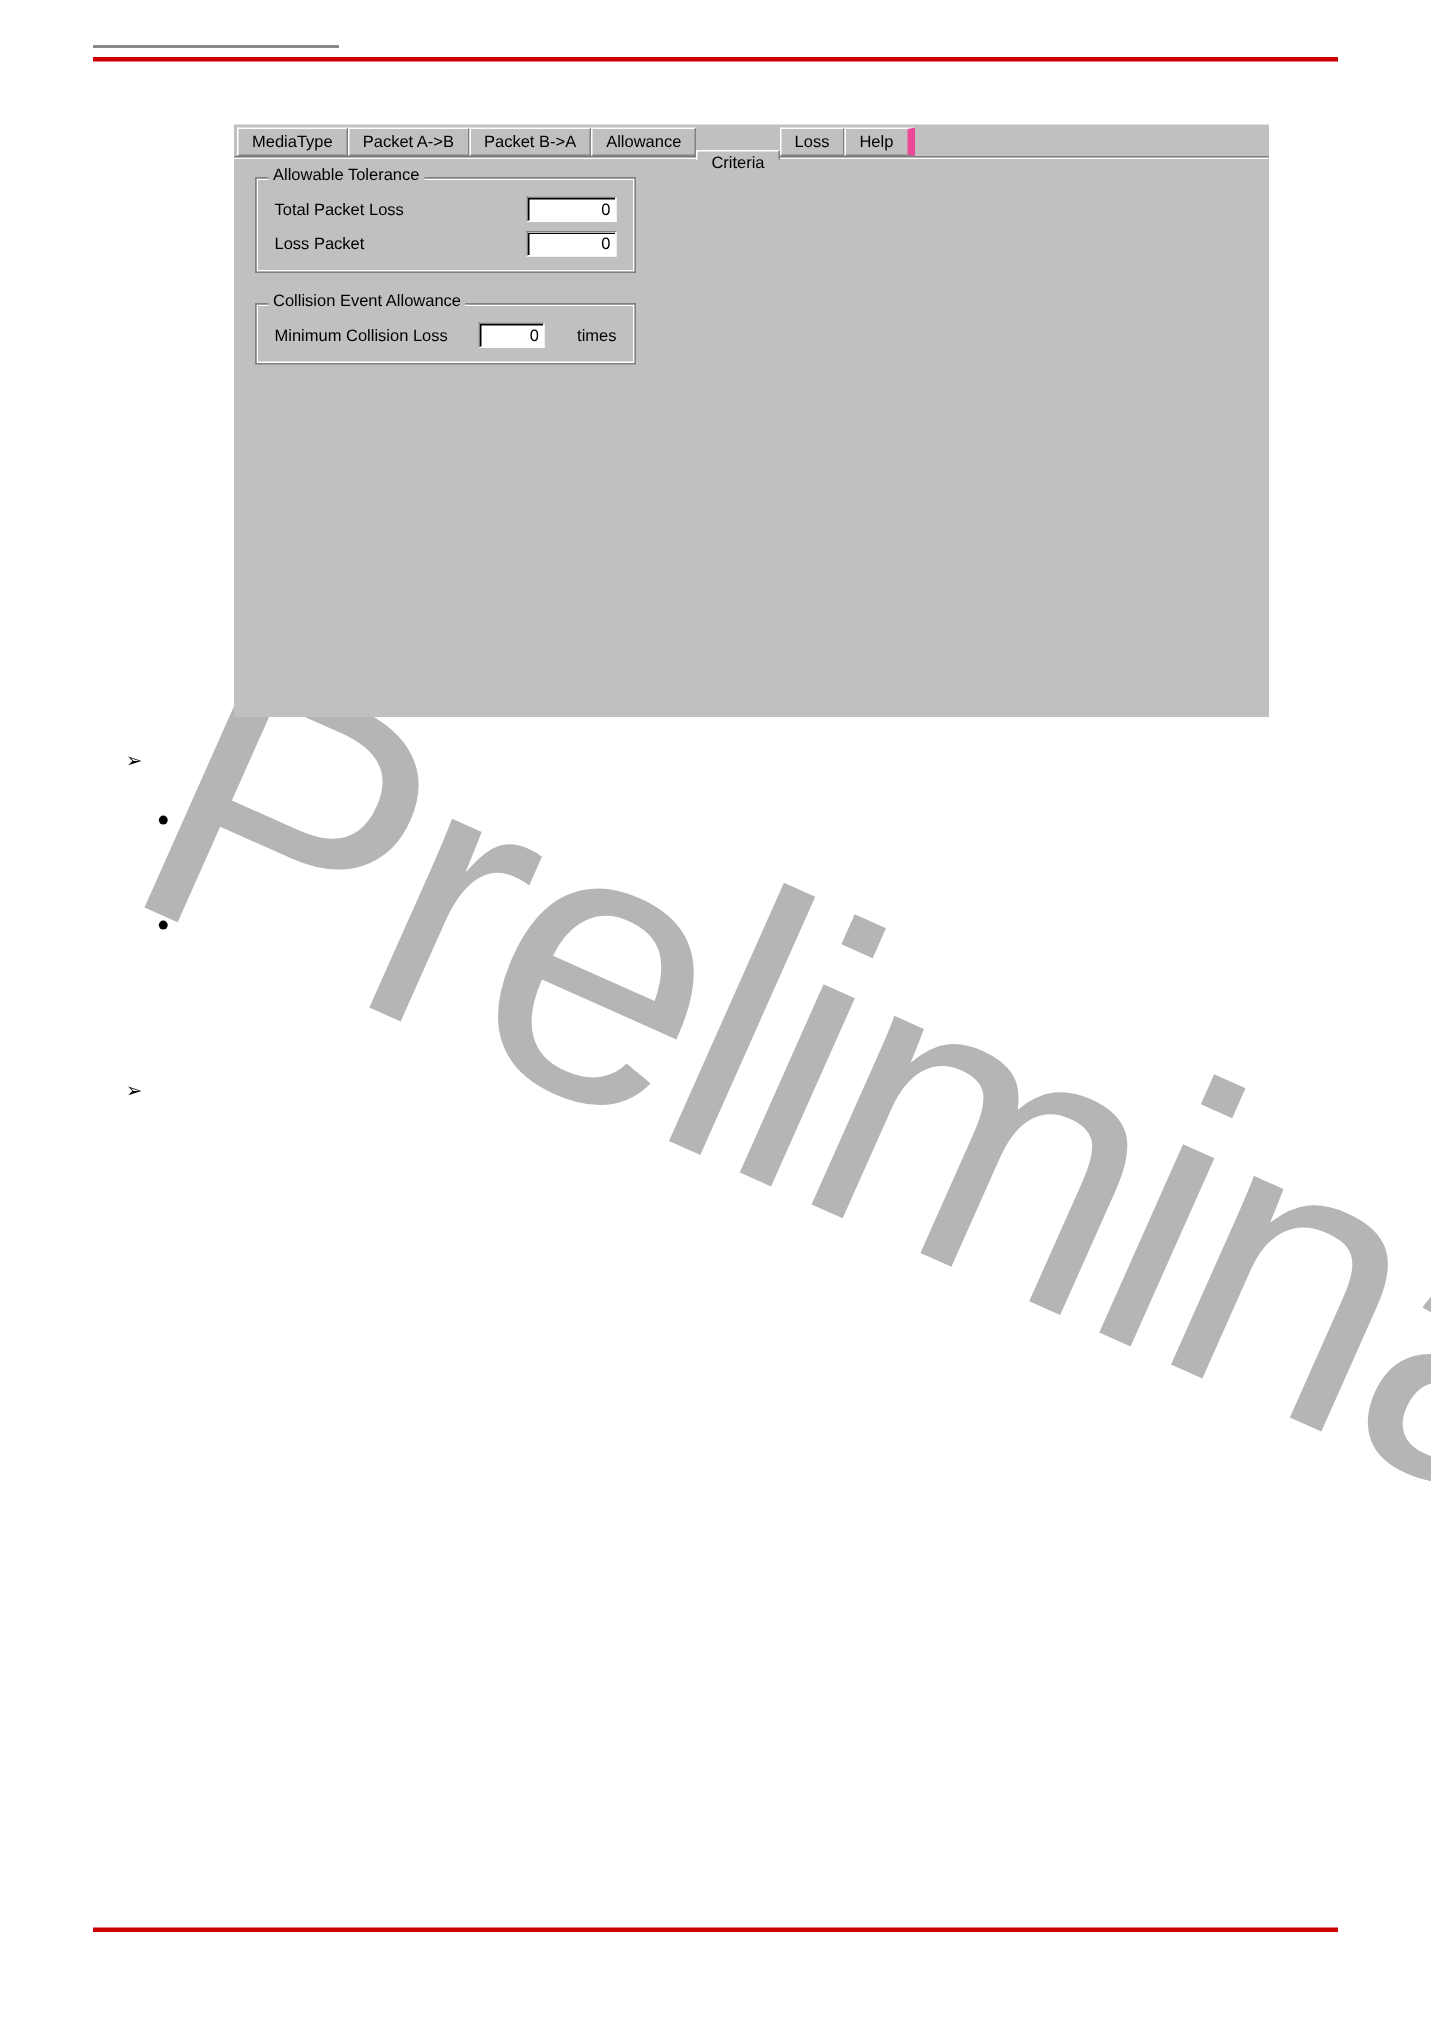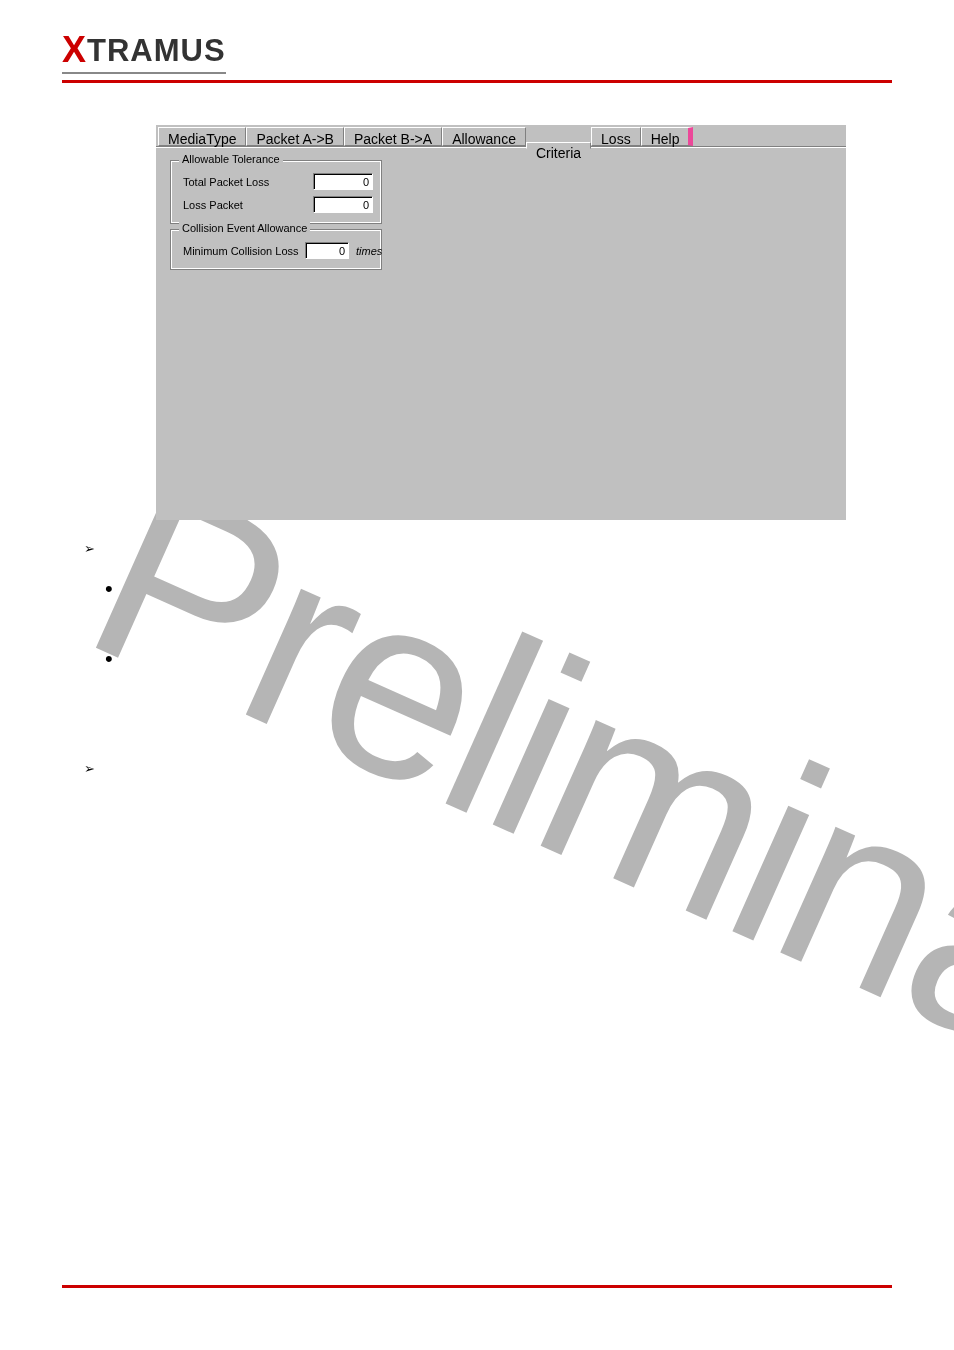--- a/index.html
+++ b/index.html
@@ -72,21 +72,21 @@
       border-bottom: 1px solid #808080;
       position: relative;
     }
     .tab {
       padding: 3px 9px 3px 9px;
       background: #c0c0c0;
       border-top: 1px solid #fff;
       border-left: 1px solid #fff;
       border-right: 1px solid #808080;
       border-bottom: 1px solid #808080;
-      font-size: 14px;
+      font-size: 11px;
       position: relative;
       cursor: pointer;
     }
     .tab.active {
       border-bottom: 1px solid #c0c0c0;
       z-index: 1;
       top: 1px;
       padding-top: 2px;
       margin-top: 14px;
     }
@@ -94,23 +94,23 @@
       border-right: 5px solid #ec4899;
     }
     .panel-body {
       padding: 12px 14px;
       border-top: 1px solid #fff;
     }
     .groupbox {
       border: 1px solid #808080;
       box-shadow: inset -1px -1px 0 #fff, inset 1px 1px 0 #fff;
       position: relative;
-      margin-bottom: 5px;
+      margin-bottom: 20px;
       padding: 12px 12px 10px 12px;
-      width: 212px;
+      width: 254px;
     }
     .groupbox-legend {
       position: absolute;
       top: -8px;
       left: 8px;
       background: #c0c0c0;
       padding: 0 3px;
       font-size: 11px;
     }
     .form-row {
@@ -136,21 +136,20 @@
       box-shadow: inset 1px 1px 0 #000;
       font-size: 11px;
       text-align: right;
       padding-right: 3px;
       line-height: 15px;
       font-family: Tahoma, sans-serif;
     }
     .suffix-label {
       font-size: 11px;
       margin-left: 7px;
-      font-style: italic;
     }
     .groupbox.collision .form-label { width: 122px; }
     .groupbox.collision .num-input { width: 44px; }
     .chevron-bullet {
       position: absolute;
       font-size: 13px;
       color: #000;
     }
     .dot-bullet {
       position: absolute;
@@ -173,23 +172,20 @@
       letter-spacing: -6px;
       white-space: nowrap;
       z-index: 0;
     }
   </style>
 </head>
 <body>
 
 <div class="page-container">
 
-  <div class="brand-logo">
-    <span class="x-letter">X</span><span>TRAMUS</span>
-  </div>
   <div class="brand-underline"></div>
   <div class="top-rule"></div>
 
   <div class="content-area">
 
     <div class="watermark">Preliminary</div>
 
     <div class="dialog-panel">
       <div class="tab-strip">
         <div class="tab">MediaType</div>

